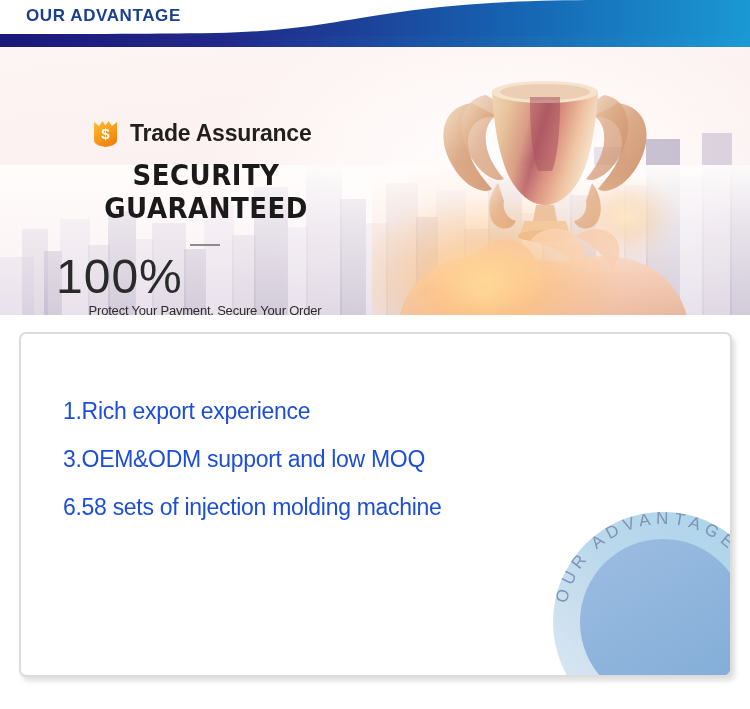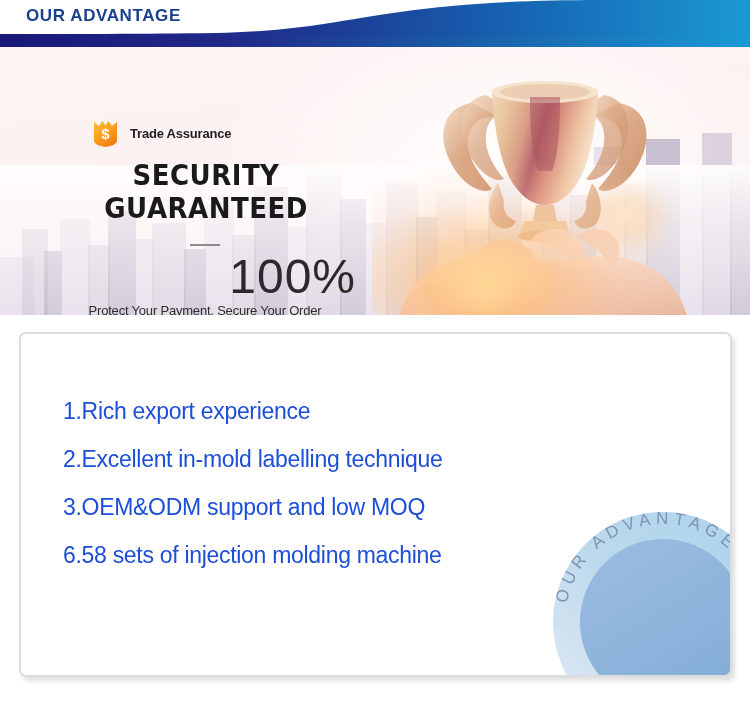--- a/index.html
+++ b/index.html
@@ -84,21 +84,21 @@
     z-index: 7;
   }
   #ta-row {
     position: absolute;
     left: 92px; top: 71px;
     display: flex;
     align-items: center;
   }
   #ta-label {
     margin-left: 11px;
-    font-size: 13px;
+    font-size: 23px;
     font-weight: bold;
     color: #211f1e;
     letter-spacing: -0.2px;
   }
   #security-line {
     position: absolute;
     left: 56px; top: 112px;
     width: 300px;
     text-align: center;
     font-family: "DejaVu Sans", sans-serif;
@@ -111,21 +111,21 @@
   #divider {
     position: absolute;
     left: 190px; top: 197px;
     width: 30px; height: 2px;
     background: #8c8c8c;
   }
   #pct {
     position: absolute;
     left: 56px; top: 202px;
     width: 300px;
-    text-align: right;
+    text-align: left;
     font-size: 48px;
     font-weight: 300;
     color: #2a2a2a;
     letter-spacing: 1px;
   }
   #sub {
     position: absolute;
     left: 40px; top: 256px;
     width: 330px;
     text-align: center;
@@ -335,18 +335,17 @@
       </defs>
       <circle cx="125" cy="125" r="110" fill="url(#ringG)"></circle>
       <circle cx="125" cy="125" r="83" fill="url(#coreG)"></circle>
       <text font-family="'Liberation Sans',sans-serif" font-size="17" fill="#7f93b5" letter-spacing="5.2">
         <textPath href="#wmArc" startOffset="6%">OUR ADVANTAGE</textPath>
       </text>
     </svg>
 
     <div id="adv-list">
       <div class="adv-item">1.Rich export experience</div>
-      <div class="adv-item">2.Excellent in-mold labelling technique</div>
       <div class="adv-item">3.OEM&amp;ODM support and low MOQ</div>
       <div class="adv-item">6.58 sets of injection molding machine</div>
     </div>
   </div>
 </div>
 
 </body></html>

